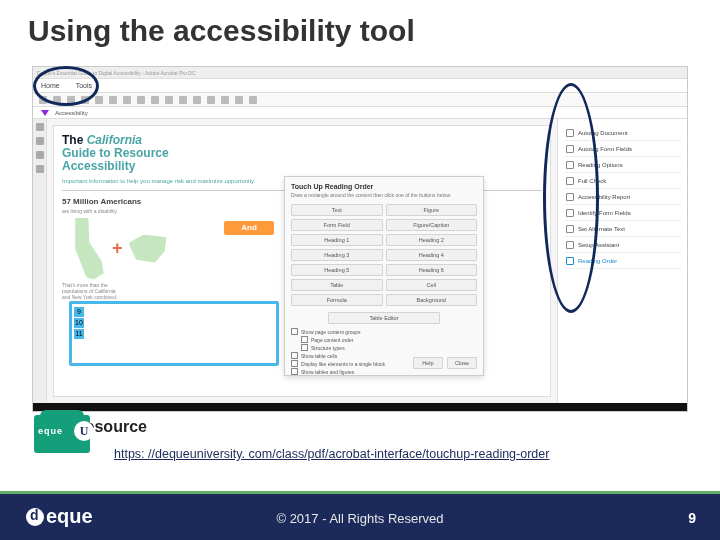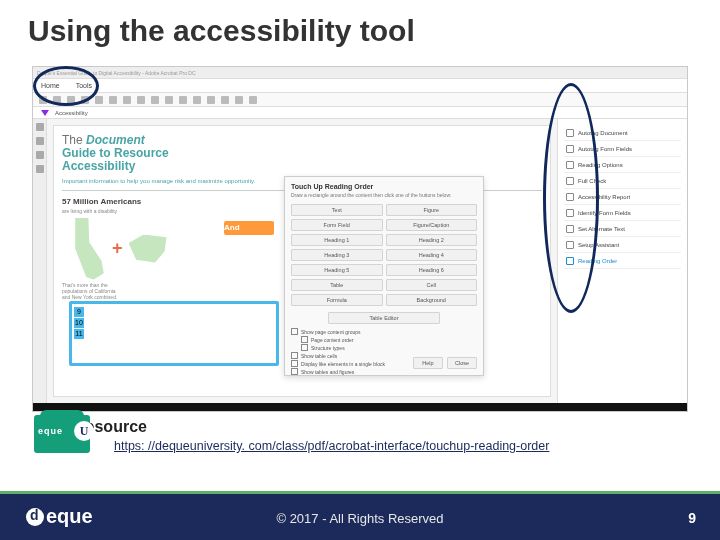--- a/index.html
+++ b/index.html
@@ -12,31 +12,31 @@
   .menubar span{padding:0 8px}
   .toolbar{height:14px;background:#f9f9f9;border-bottom:1px solid #ddd;display:flex;align-items:center;gap:6px;padding:0 6px}
   .toolbar i{width:8px;height:8px;background:#bbb;border-radius:1px}
   .panelhdr{height:12px;background:#fff;border-bottom:1px solid #ddd;font-size:6px;color:#555;padding:0 8px;display:flex;align-items:center;gap:6px}
   .triangle{width:0;height:0;border-left:4px solid transparent;border-right:4px solid transparent;border-top:6px solid #8a2be2}
   .workarea{position:absolute;left:0;right:0;top:52px;bottom:8px;background:#f5f5f5;display:flex}
   .leftrail{width:14px;background:#eee;border-right:1px solid #ddd;display:flex;flex-direction:column;align-items:center;gap:6px;padding-top:4px}
   .leftrail i{width:8px;height:8px;background:#aaa;border-radius:1px}
   .doc{position:relative;flex:1;background:#fff;margin:6px;border:1px solid #ddd;padding:8px;font-size:8px;color:#555}
   .guidehdr{font-size:12px;line-height:1.1;font-weight:700;color:#49a4a5;margin-bottom:4px}
-  .guidehdr .g1{color:#737373;font-weight:400}
+  .guidehdr .g1{color:#0f172a;font-weight:700}
   .guidehdr .g2{color:#49a4a5;font-style:italic}
   .tag{font-size:6px;color:#49a4a5;margin-top:2px}
   .rule{height:1px;background:#ccc;margin:6px 0}
   .stat{font-size:8px;font-weight:700;color:#444;margin-top:4px}
   .maps{display:flex;gap:6px;margin-top:4px;align-items:center}
   .ca{width:44px;height:62px;background:#c6e6c0;clip-path:polygon(30% 0,60% 0,62% 40%,90% 70%,95% 90%,72% 100%,55% 96%,30% 50%)}
   .ny{width:38px;height:28px;background:#c6e6c0;clip-path:polygon(0 30%,40% 0,100% 10%,95% 60%,70% 100%,20% 90%)}
   .plus{font-size:18px;color:#e86b4b;font-weight:700}
   .caption{font-size:5px;color:#888;margin-top:2px;max-width:60px}
-  .andbar{position:absolute;left:170px;top:95px;width:50px;height:14px;background:#ff9a3b;color:#fff;font-size:8px;line-height:14px;text-align:left;font-weight:700;border-radius:2px}
+  .andbar{position:absolute;left:170px;top:95px;width:50px;height:14px;background:#ff9a3b;color:#fff;font-size:8px;line-height:14px;text-align:center;font-weight:700;border-radius:2px}
   .dlg{position:absolute;left:230px;top:50px;width:200px;height:200px;background:#f9f9f9;border:1px solid #ccc;box-shadow:0 2px 6px rgba(0,0,0,.15);padding:6px;font-size:6px;color:#555}
   .dlg .dlgt{font-size:7px;font-weight:700;margin-bottom:2px;color:#333}
   .dlg .dlgs{font-size:5px;color:#777;margin-bottom:6px}
   .grid{display:grid;grid-template-columns:1fr 1fr;gap:3px;margin-bottom:6px}
   .btn{height:12px;background:#f1f1f1;border:1px solid #d3d3d3;text-align:center;line-height:10px;font-size:5.5px;color:#555;border-radius:1px}
   .chk{display:block;font-size:5px;color:#555;margin:1px 0}
   .chk::before{content:"";display:inline-block;width:5px;height:5px;border:1px solid #888;margin-right:3px;vertical-align:-1px}
   .dlgbtns{position:absolute;right:6px;bottom:6px;display:flex;gap:4px}
   .rtpanel{width:130px;background:#fff;border-left:1px solid #ddd;padding:6px;font-size:6px;color:#444}
   .rtitem{height:16px;display:flex;align-items:center;gap:4px;border-bottom:1px solid #eee;padding-left:2px}
@@ -49,21 +49,21 @@
   .circ1{position:absolute;left:33px;top:66px;width:66px;height:40px;border:3px solid #10285a;border-radius:50%;z-index:5;pointer-events:none}
   .circ2{position:absolute;left:543px;top:83px;width:56px;height:230px;border:3px solid #10285a;border-radius:50%;z-index:5;pointer-events:none}
   .taskbar{position:absolute;left:0;right:0;bottom:0;height:8px;background:#111}
   .resblk{position:absolute;left:34px;top:418px;right:20px}
   .ubadge{position:absolute;left:0;top:-3px;width:62px;height:44px}
   .shield{width:56px;height:38px;background:#159e7a;border-radius:3px;position:relative}
   .shield::before{content:"";position:absolute;left:6px;top:-5px;width:44px;height:10px;background:#159e7a;border-radius:6px 6px 0 0}
   .shield::after{content:"U";position:absolute;right:-4px;top:6px;width:20px;height:20px;background:#fff;border-radius:50%;color:#1b2a5a;font:700 12px/20px Georgia,serif;text-align:center}
   .shield span{position:absolute;left:4px;top:11px;font:700 9px Arial;color:#fff;letter-spacing:1px}
   .resttl{margin-left:40px;font-weight:700;font-size:16px;color:#222}
-  .reslnk{margin-left:80px;font-size:12.5px;color:#1b2a5a;text-decoration:underline;display:inline-block;margin-top:3px}
+  .reslnk{margin-left:80px;font-size:12.5px;color:#1b2a5a;text-decoration:underline;display:inline-block;margin-top:11px}
   .footer{position:absolute;left:0;right:0;bottom:0;height:46px;background:#1b2a5a}
   .footer::before{content:"";position:absolute;left:0;right:0;top:-3px;height:3px;background:#61b069}
   .flogo{position:absolute;left:26px;bottom:12px;height:24px;display:flex;align-items:flex-end;gap:2px}
   .do{width:18px;height:18px;border-radius:50%;background:#fff;position:relative;margin-bottom:2px}
   .do::after{content:"d";position:absolute;left:4px;top:-1px;color:#1b2a5a;font:700 14px Arial}
   .eque{color:#fff;font:700 20px Arial;letter-spacing:0}
   .copy{position:absolute;left:0;right:0;bottom:14px;text-align:center;color:#e7e7e7;font-size:13px}
   .pg{position:absolute;right:24px;bottom:14px;color:#fff;font-size:14px;font-weight:700}
 </style>
 </head>
@@ -105,21 +105,21 @@
       <div class="leftrail">
           <i></i>
           <i></i>
           <i></i>
           <i></i>
         </div>
 
       <div class="doc">
         <div class="guidehdr">
           <span class="g1">The</span>
-          <span class="g2"><span>Document</span></span><br>
+          <span class="g2"><span>California</span></span><br>
           <span>Guide to Resource</span><br>
           <span>Accessibility</span>
         </div>
         <div class="tag">Important information to help you manage risk and maximize opportunity.</div>
         <div class="rule"></div>
         <div class="stat">57 Million Americans</div>
         <div class="caption" style="max-width:none">are living with a disability</div>
         <div class="maps">
           <div class="ca"></div>
           <span class="plus">+</span>

